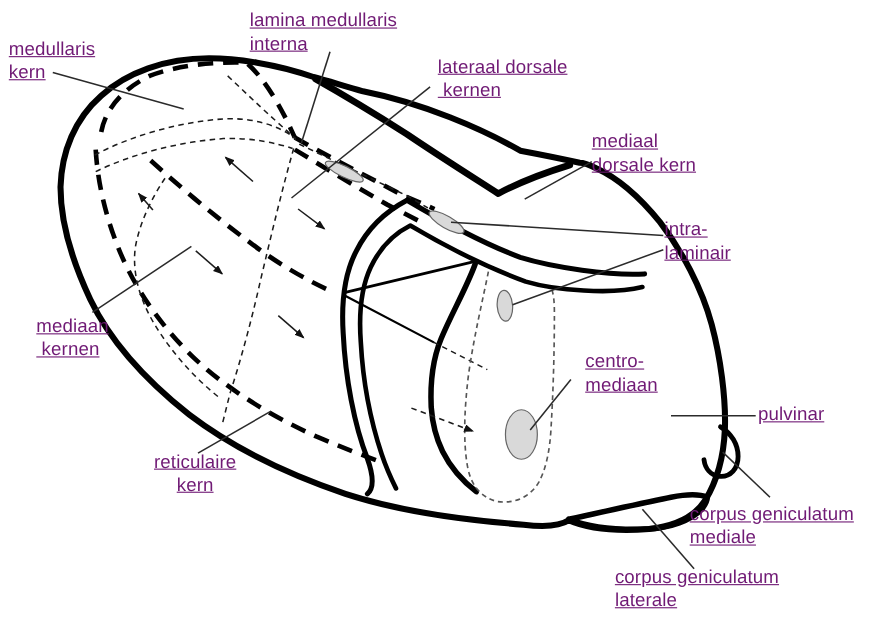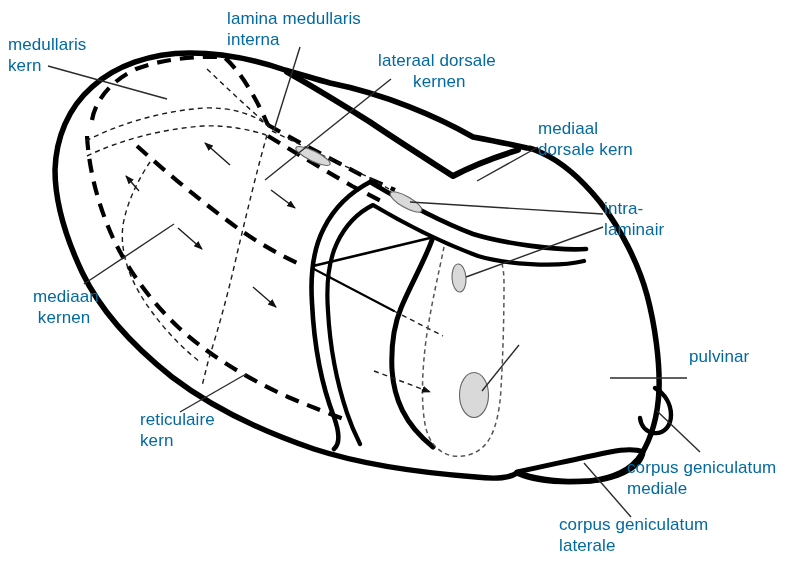--- a/index.html
+++ b/index.html
@@ -8,23 +8,24 @@
     width:800px;height:565px;
     background:#ffffff;
     overflow:hidden;
     font-family:"Liberation Sans", sans-serif;
   }
   .canvas svg{position:absolute;left:0;top:0;}
   .lbl{
     position:absolute;
     font-size:17px;
     line-height:21px;
-    color:#0369a1;
+    color:#701a75;
     white-space:pre;
     letter-spacing:0.1px;
+    text-decoration:underline;
   }
   .ink{stroke:#000;fill:none;stroke-linecap:round;stroke-linejoin:round;}
   .heavydash{stroke:#000;fill:none;stroke-width:4.2;stroke-dasharray:14 9;stroke-linecap:butt;}
   .thindash{stroke:#1c1c1c;fill:none;stroke-width:1.4;stroke-dasharray:5 4;}
   .graydash{stroke:#555;fill:none;stroke-width:1.5;stroke-dasharray:4.5 3.5;}
   .leader{stroke:#2b2b2b;fill:none;stroke-width:1.4;}
   .arrow{stroke:#1c1c1c;fill:none;stroke-width:1.4;}
   .nucleus{fill:#d9d9d9;stroke:#666;stroke-width:1.1;}
 </style>
 </head>
@@ -119,29 +120,31 @@
     <path class="leader" d="M610,378 L687,378"></path>
     <path class="leader" d="M700,452 L657,411"></path>
     <path class="leader" d="M631,517 L584,463"></path>
     <path class="leader" d="M180,412 L246,374"></path>
   </svg>
 
   <div class="lbl" style="left:8px;   top:34px;">medullaris
 kern</div>
   <div class="lbl" style="left:227px; top:8px;">lamina medullaris
 interna</div>
-  <div class="lbl" style="left:378px; top:50px;text-align:center;">lateraal dorsale
+  <div class="lbl" style="left:398px; top:50px;">lateraal dorsale
  kernen</div>
   <div class="lbl" style="left:604px; top:198px;">intra-
 laminair</div>
   <div class="lbl" style="left:538px; top:118px;">mediaal
 dorsale kern</div>
   <div class="lbl" style="left:33px;  top:286px;">mediaan
  kernen</div>
-  <div class="lbl" style="left:689px; top:346px;">pulvinar</div>
-  <div class="lbl" style="left:140px; top:409px;">reticulaire
+  <div class="lbl" style="left:532px; top:318px;">centro-
+mediaan</div>
+  <div class="lbl" style="left:689px; top:366px;">pulvinar</div>
+  <div class="lbl" style="left:140px; top:409px;text-align:center;">reticulaire
 kern</div>
   <div class="lbl" style="left:627px; top:457px;">corpus geniculatum
 mediale</div>
   <div class="lbl" style="left:559px; top:514px;">corpus geniculatum
 laterale</div>
 
 </div>
 
 </body></html>

